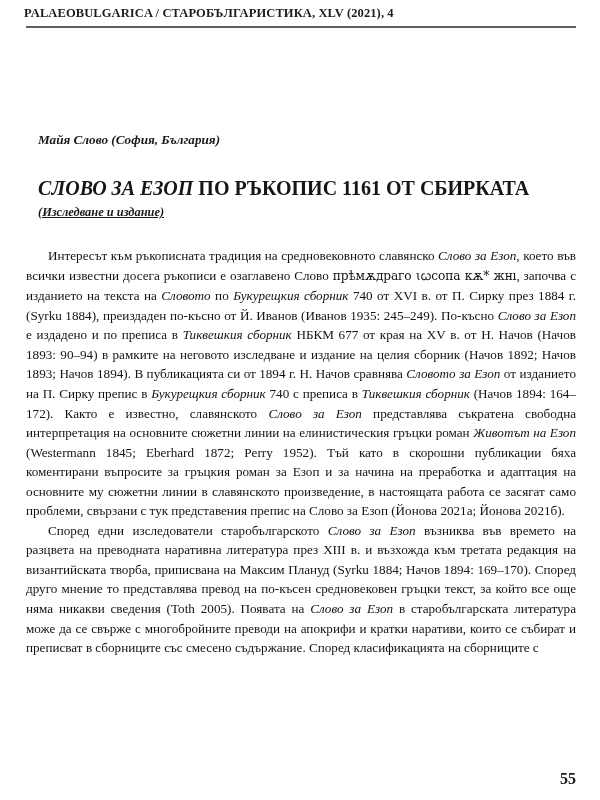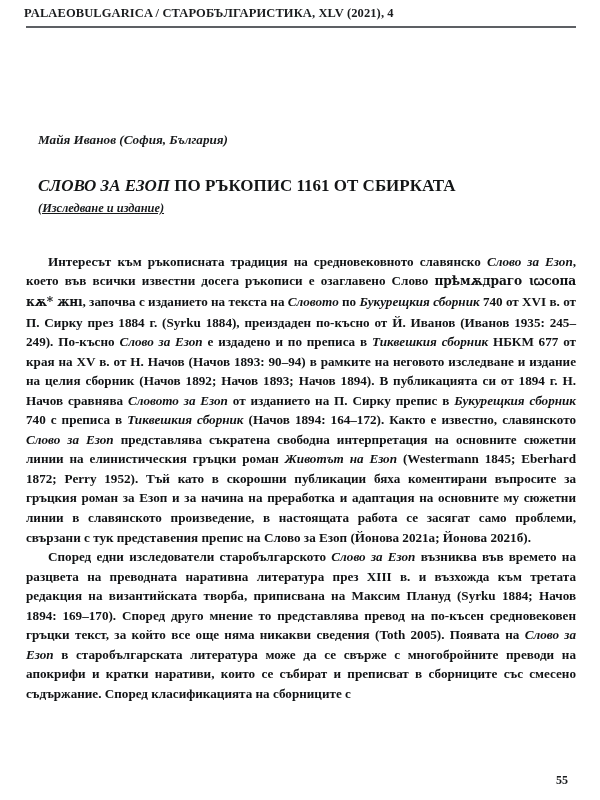--- a/index.html
+++ b/index.html
@@ -53,21 +53,21 @@
     margin-left: 12px;
     filter: blur(0.16px);
   }
 
   
   .title-block {
     margin-top: 26px;
     margin-left: 12px;
   }
   .title-line {
-    font-size: 17px;
+    font-size: 20px;
     font-weight: bold;
     line-height: 1.42;
     color: #141617;
     white-space: nowrap;
     filter: blur(0.16px);
     margin-top: 20px;
   }
   .title-line .it {
     font-style: italic;
   }
@@ -76,63 +76,62 @@
     font-size: 12.4px;
     font-weight: bold;
     font-style: italic;
     color: #17191b;
     filter: blur(0.16px);
     text-decoration: underline;
   }
 
   
   .body-text {
-    margin-top: 36px;
+    margin-top: 26px;
     font-size: 13.15px;
     line-height: 19.55px;
     text-align: justify;
     text-justify: inter-word;
     color: #111315;
     filter: blur(0.15px);
-    font-weight: bold;
   }
   .body-text p {
     margin: 0;
     text-indent: 22px;
   }
   .body-text p + p {
     margin-top: 0;
   }
   .it { font-style: italic; }
   .ocs {
     font-family: "DejaVu Serif", "Liberation Serif", serif;
     font-size: 12.2px;
     letter-spacing: -0.15px;
   }
 
   
   .folio {
     position: absolute;
-    right: 32px;
+    right: 24px;
     bottom: 12px;
-    font-size: 12px;
+    font-size: 16px;
     font-weight: bold;
     color: #1a1c1e;
     filter: blur(0.15px);
   }
 </style>
 </head>
 <body>
 
 <div class="page">
 
   <div class="running-head">PALAEOBULGARICA / СТАРОБЪЛГАРИСТИКА, XLV (2021), 4</div>
   <div class="rule"></div>
 
-  <div class="byline">Майя Иванов (София, България)</div>
+  <div class="byline">Майя Слово (София, България)</div>
 
   <div class="title-block">
     <div class="title-line"><span class="it">СЛОВО ЗА ЕЗОП</span><span> ПО РЪКОПИС 1161 ОТ СБИРКАТА</span></div>
     <div class="subtitle-line">(Изследване и издание)</div>
   </div>
 
   <div class="body-text">
     <p><span>Интересът към ръкописната традиция на средновековното славянско </span><span class="it">Слово за Езоп</span><span>, което във всички известни досега ръкописи е озаглавено Слово </span><span class="ocs">прѣмѫдраго ꙇꙍсопа кѫ* жнı</span><span>, започва с изданието на текста на </span><span class="it">Словото</span><span> по </span><span class="it">Букурещкия сборник</span><span> 740 от XVI в. от П. Сирку през 1884 г. (Syrku 1884), преиздаден по-късно от Й. Иванов (Иванов 1935: 245–249). По-късно </span><span class="it">Слово за Езоп</span><span> е издадено и по преписа в </span><span class="it">Тиквешкия сборник</span><span> НБКМ 677 от края на XV в. от Н. Начов (Начов 1893: 90–94) в рамките на неговото изследване и издание на целия сборник (Начов 1892; Начов 1893; Начов 1894). В публикацията си от 1894 г. Н. Начов сравнява </span><span class="it">Словото за Езоп</span><span> от изданието на П. Сирку препис в </span><span class="it">Букурещкия сборник</span><span> 740 с преписа в </span><span class="it">Тиквешкия сборник</span><span> (Начов 1894: 164–172). Както е известно, славянското </span><span class="it">Слово за Езоп</span><span> представлява съкратена свободна интерпретация на основните сюжетни линии на елинистическия гръцки роман </span><span class="it">Животът на Езоп</span><span> (Westermann 1845; Eberhard 1872; Perry 1952). Тъй като в скорошни публикации бяха коментирани въпросите за гръцкия роман за Езоп и за начина на преработка и адаптация на основните му сюжетни линии в славянското произведение, в настоящата работа се засягат само проблеми, свързани с тук представения препис на Слово за Езоп (Йонова 2021а; Йонова 2021б).</span></p>
     <p><span>Според едни изследователи старобългарското </span><span class="it">Слово за Езоп</span><span> възниква във времето на разцвета на преводната наративна литература през XIII в. и възхожда към третата редакция на византийската творба, приписвана на Максим Плануд (Syrku 1884; Начов 1894: 169–170). Според друго мнение то представлява превод на по-късен средновековен гръцки текст, за който все още няма никакви сведения (Toth 2005). Появата на </span><span class="it">Слово за Езоп</span><span> в старобългарската литература може да се свърже с многобройните преводи на апокрифи и кратки наративи, които се събират и преписват в сборниците със смесено съдържание. Според класификацията на сборниците с</span></p>
   </div>

